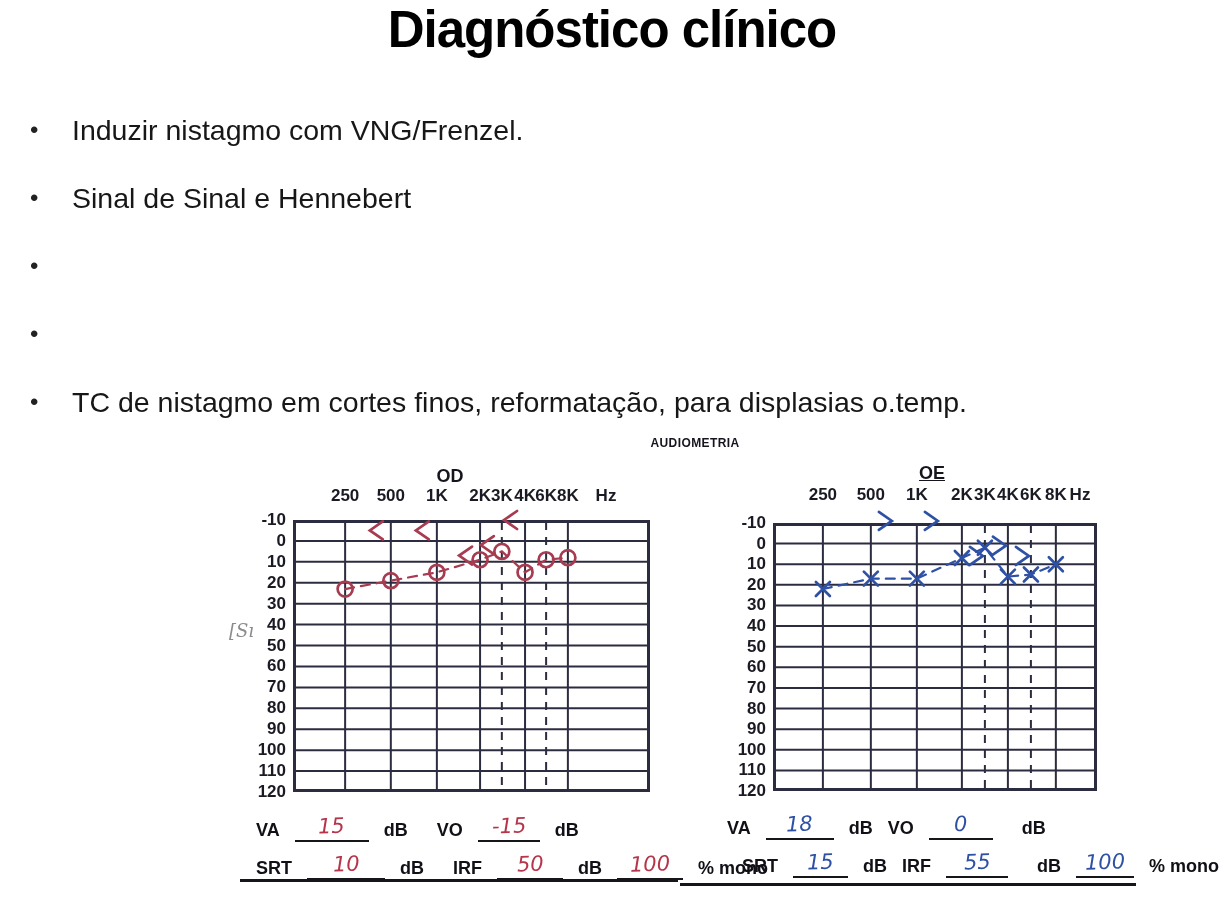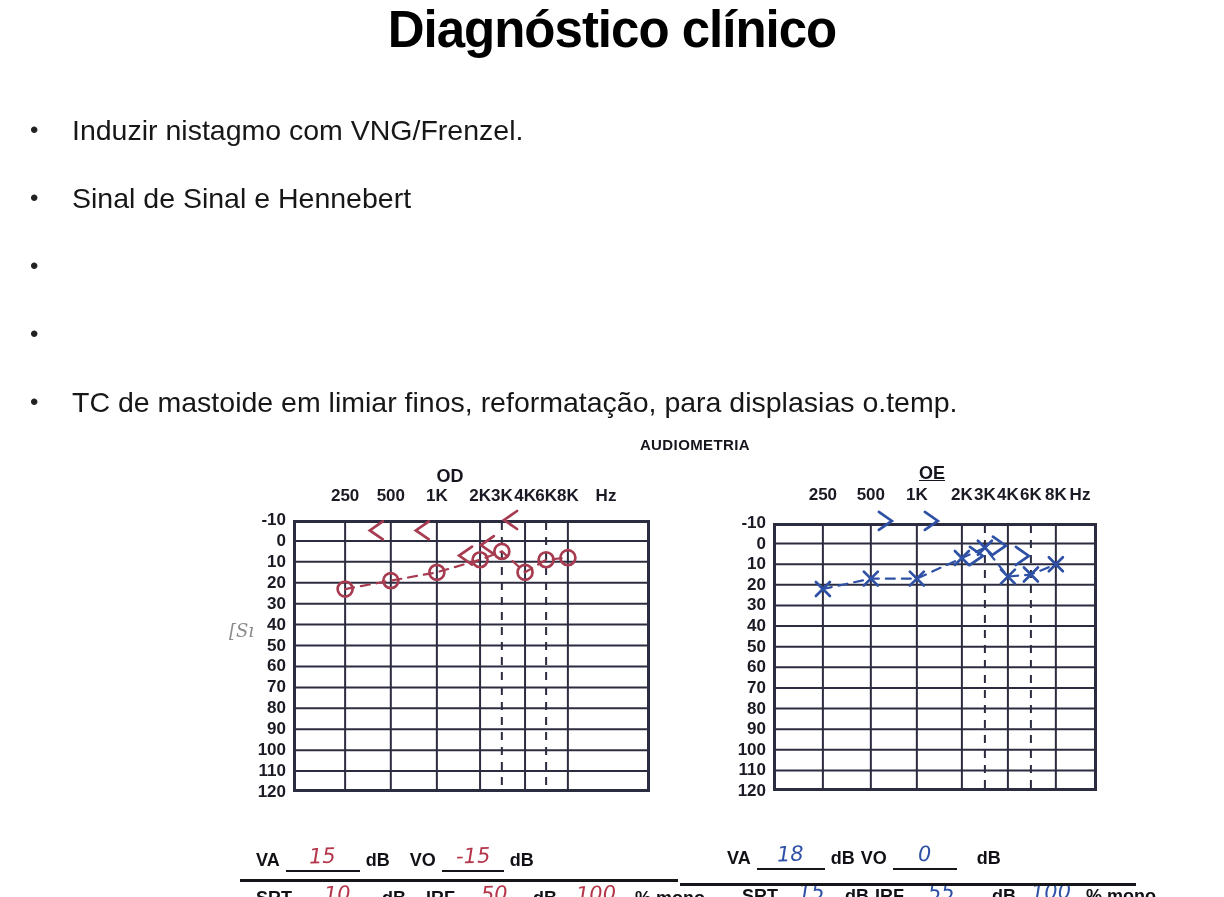--- a/index.html
+++ b/index.html
@@ -5,31 +5,31 @@
   html,body{margin:0;padding:0;background:#fff;}
   .slide{position:relative;width:1224px;height:897px;background:#ffffff;
          font-family:"Liberation Sans",sans-serif;overflow:hidden;color:#111;}
   .title{position:absolute;top:0px;left:0;width:100%;text-align:center;
          font-size:51px;font-weight:700;letter-spacing:-1px;color:#000;}
   .bullets{position:absolute;left:30px;top:96px;width:1180px;}
   .brow{display:flex;align-items:center;height:68px;font-size:28.5px;color:#171717;}
   .dot{width:42px;font-size:24px;color:#222;flex:0 0 42px;}
   
   .figtitle{position:absolute;left:575px;top:436px;width:240px;text-align:center;
-            font-size:15px;font-weight:700;letter-spacing:.4px;color:#15151e;}
+            font-size:12px;font-weight:700;letter-spacing:.4px;color:#15151e;}
   .chart-head{position:absolute;width:100px;text-align:center;font-size:18px;
               font-weight:700;color:#15151e;}
   .freq-label,.y-label{position:absolute;font-size:17px;font-weight:700;color:#1a1a24;}
   .freq-label{transform:translateX(-50%);}
   .y-label{width:48px;text-align:right;}
   .agrid{position:absolute;overflow:visible;}
   .caption-frag{position:absolute;left:229px;top:620px;font-family:"DejaVu Serif",serif;
                 font-style:italic;font-size:18px;color:#8c8c8c;}
   
-  .f-row{position:absolute;display:flex;align-items:flex-end;gap:6px;margin-top:30px;}
+  .f-row{position:absolute;display:flex;align-items:flex-end;gap:15px;}
   .flab{font-weight:700;font-size:18px;color:#101016;line-height:24px;}
   .blank{display:inline-block;border-bottom:2.4px solid #15151a;text-align:center;height:26px;}
   .w74{width:74px;} .w62{width:62px;} .w78{width:78px;} .w66{width:66px;}
   .w68{width:68px;} .w64{width:64px;} .w55{width:55px;} .w58{width:58px;}
   .hw{font-style:italic;font-size:21px;display:inline-block;transform:rotate(-2deg);
       font-family:"DejaVu Sans",sans-serif;}
   .hw.red{color:#b5354a;} .hw.blue{color:#2e51a5;} .ml14{margin-left:14px;}
   .rule{position:absolute;height:2.5px;background:#15151a;}
 </style>
 </head>
@@ -49,21 +49,21 @@
       <span>Sinal de Sinal e Hennebert</span>
     </div>
     <div class="brow">
       <span class="dot">•</span>
     </div>
     <div class="brow">
       <span class="dot">•</span>
     </div>
     <div class="brow">
       <span class="dot">•</span>
-      <span>TC de mastoide em limiar finos, reformatação, para displasias o.temp.</span>
+      <span>TC de nistagmo em cortes finos, reformatação, para displasias o.temp.</span>
     </div>
   </div>
 
   <div>
     <div class="figtitle">AUDIOMETRIA</div>
 
     <div class="chart-head" style="left:400px;top:466px;text-align:center;">OD</div>
     <div class="chart-head" style="left:882px;top:463px;text-decoration:underline;">OE</div>
 
     <div id="chart-layers">

